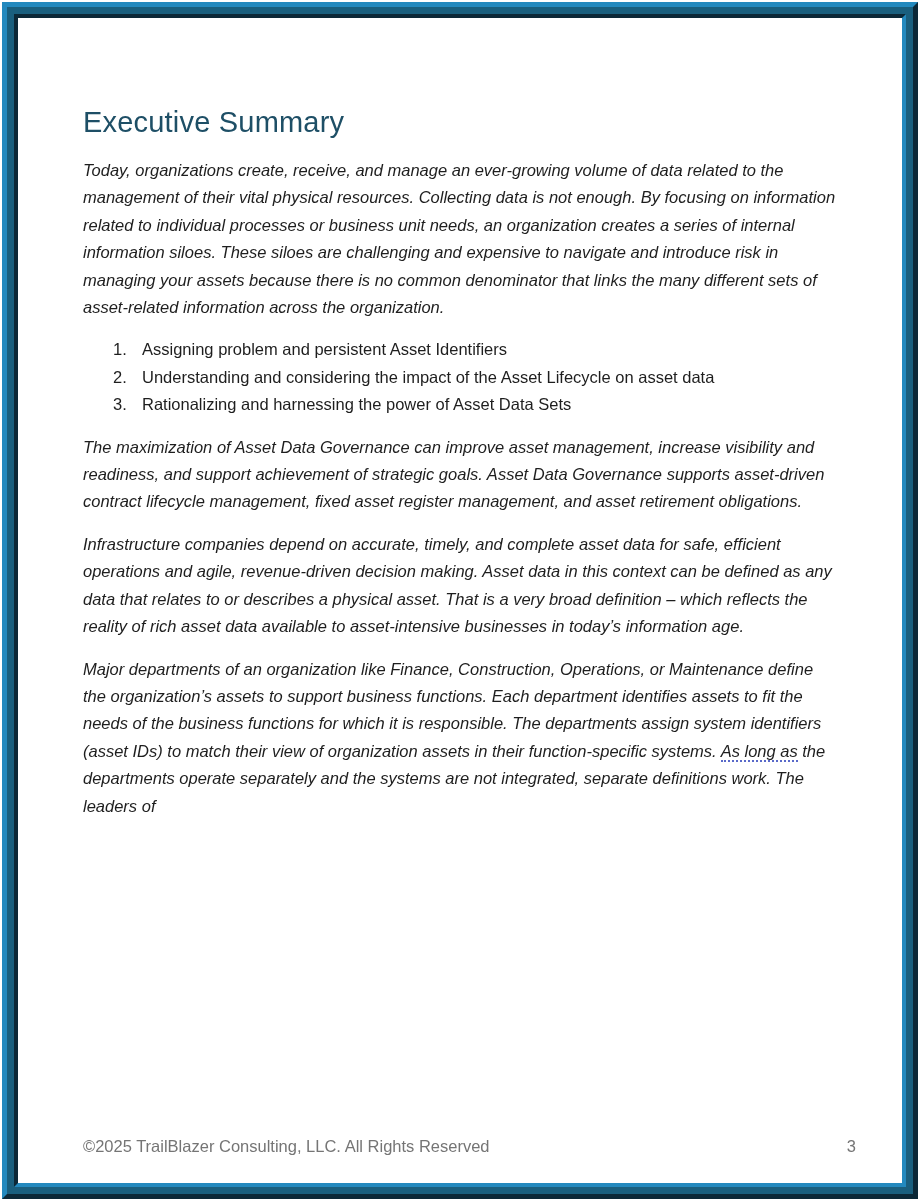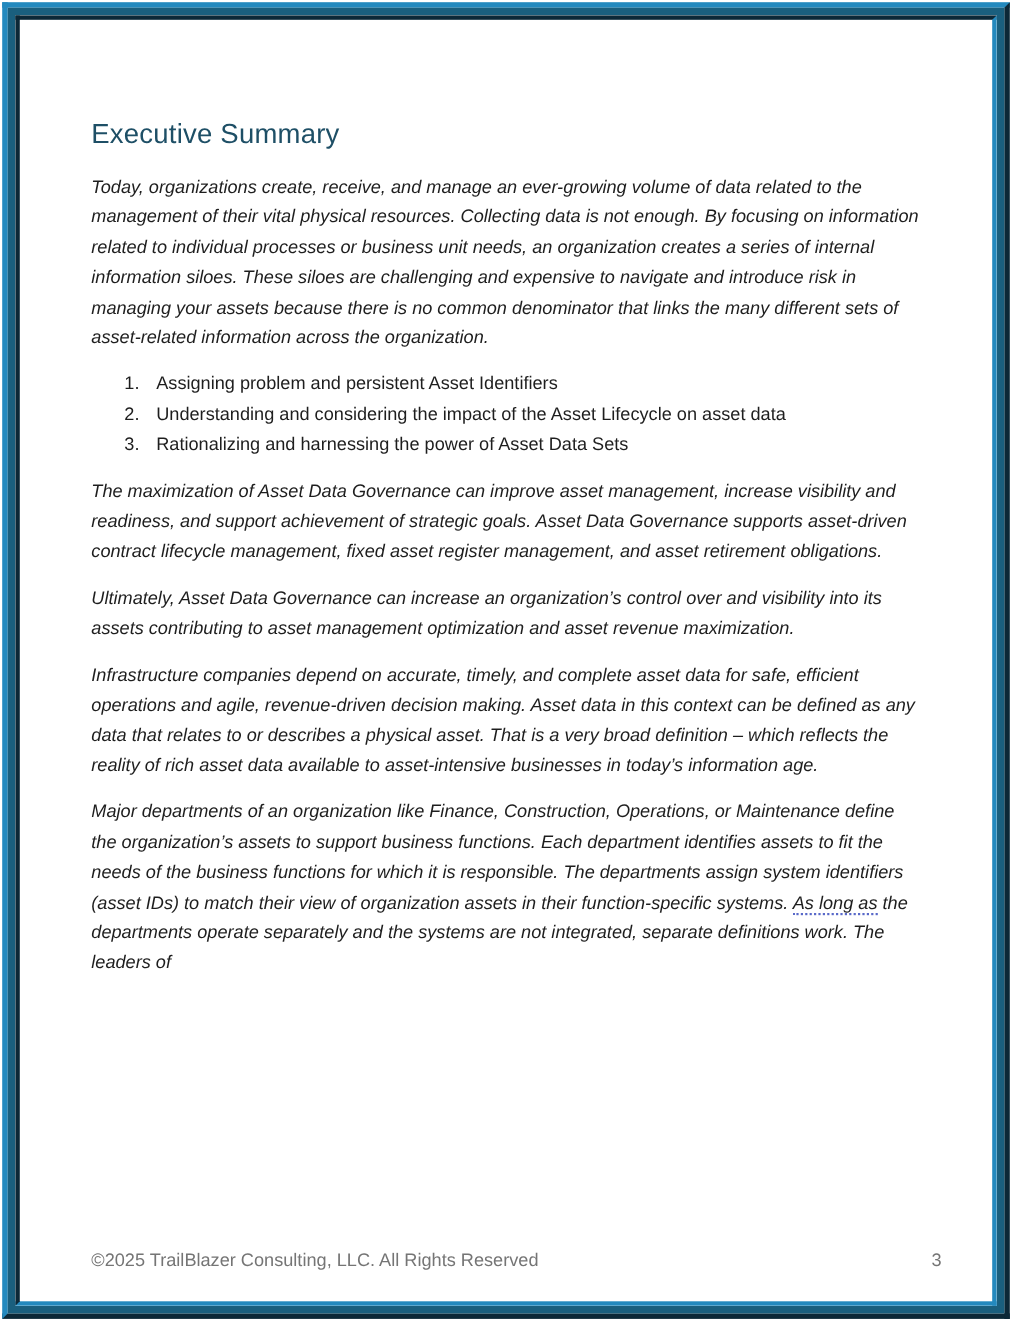--- a/index.html
+++ b/index.html
@@ -34,21 +34,21 @@
   
   .content {
     padding: 86px 62px 0 65px;
     color: var(--body-color);
     font-size: 16.5px;
     line-height: 27.4px;
   }
   h1 {
     font-family: "Liberation Sans", "DejaVu Sans", sans-serif;
     font-weight: 400;
-    font-size: 25px;
+    font-size: 29px;
     line-height: 36px;
     color: var(--heading-color);
     margin: 0 0 17px 0;
     letter-spacing: 0.2px;
   }
   h1.section-gap { margin-top: 32px; }
   p { margin: 0 0 15px 0; font-style: italic; }
   ol.keys-list {
     list-style: none;
     margin: 0 0 15px 0;
@@ -103,21 +103,20 @@
             <span>Understanding and considering the impact of the Asset Lifecycle on asset data</span>
           </li>
           <li>
             <span class="li-num">3.</span>
             <span>Rationalizing and harnessing the power of Asset Data Sets</span>
           </li>
         </ol>
 
         <p>The maximization of Asset Data Governance can improve asset management, increase visibility and readiness, and support achievement of strategic goals. Asset Data Governance supports asset-driven contract lifecycle management, fixed asset register management, and asset retirement obligations.</p>
 
-        <p>Ultimately, Asset Data Governance can increase an organization’s control over and visibility into its assets contributing to asset management optimization and asset revenue maximization.</p>
 
 
         <p>Infrastructure companies depend on accurate, timely, and complete asset data for safe, efficient operations and agile, revenue-driven decision making. Asset data in this context can be defined as any data that relates to or describes a physical asset. That is a very broad definition – which reflects the reality of rich asset data available to asset-intensive businesses in today’s information age.</p>
 
         <p>
           <span>Major departments of an organization like Finance, Construction, Operations, or Maintenance define the organization’s assets to support business functions. Each department identifies assets to fit the needs of the business functions for which it is responsible. The departments assign system identifiers (asset IDs) to match their view of organization assets in their function-specific systems. </span><span class="grammar-flag">As long as</span><span> the departments operate separately and the systems are not integrated, separate definitions work. The leaders of</span>
         </p>
 
       </div>
 

